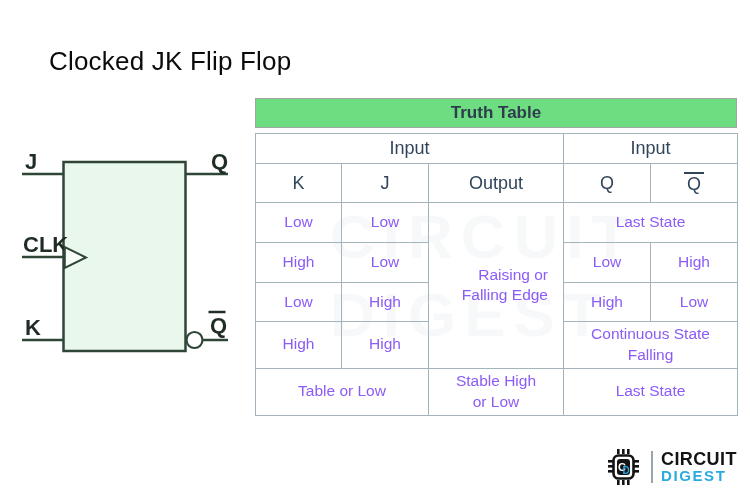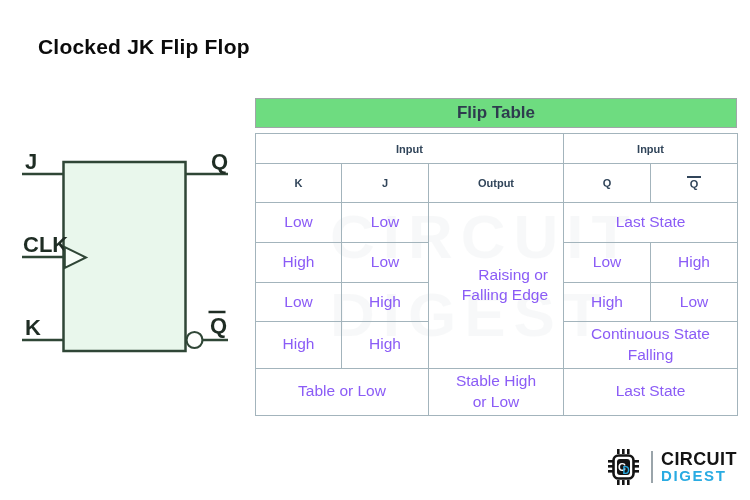--- a/index.html
+++ b/index.html
@@ -1,22 +1,22 @@
 <!DOCTYPE html>
 <html><head>
 <meta charset="utf-8">
 <style>
   html,body { margin:0; padding:0; background:#ffffff; }
   .canvas {
     position:relative; width:750px; height:500px; background:#ffffff;
     font-family:"Liberation Sans", sans-serif; overflow:hidden;
   }
   .page-title {
-    position:absolute; left:33px; top:30px; margin:5px;
-    font-size:21px; font-weight:bold; color:#0b0b0b; letter-spacing:0.2px;
+    position:absolute; left:33px; top:30px; margin:16px;
+    font-size:26px; font-weight:normal; color:#0b0b0b; letter-spacing:0.2px;
   }
 
   
   .watermark {
     position:absolute; left:330px; top:198px; z-index:0;
     font-weight:bold; font-size:62px; letter-spacing:8px;
     color:#7d8f96; opacity:0.05; line-height:1.25; pointer-events:none;
   }
 
   
@@ -32,21 +32,21 @@
   }
   .tt-gap { height:5px; }
   table.tt {
     border-collapse:collapse; table-layout:fixed; width:482px;
     border:1px solid #8e9ea6;
   }
   table.tt th, table.tt td {
     border:1px solid #a3b4bc; text-align:center; vertical-align:middle;
     padding:2px 4px; overflow:hidden;
   }
-  table.tt th { font-size:11px; font-weight:bold; color:#31455a; }
+  table.tt th { font-size:18px; font-weight:normal; color:#31455a; }
   table.tt td { font-size:15.5px; font-weight:normal; color:#8b5cf6; line-height:1.35; }
   tr.row-group { height:30px; }
   tr.row-head  { height:39px; }
   tr.row-1 { height:40px; }
   tr.row-2 { height:40px; }
   tr.row-3 { height:39px; }
   tr.row-4 { height:46px; }
   tr.row-5 { height:47px; }
   .overbar { display:inline-block; border-top:2.5px solid #31455a; padding:1px 3px 0 3px; line-height:1.05; }
   .w104 { display:inline-block; max-width:104px;text-align:right; }
@@ -87,21 +87,21 @@
     <line x1="22" y1="200" x2="63" y2="200" stroke="#2f4636" stroke-width="2.5"></line>
     <text x="25" y="195" class="ff-label">K</text>
 
     <circle cx="194.5" cy="200" r="8" fill="#fdfefd" stroke="#2f4636" stroke-width="2.2"></circle>
     <line x1="203" y1="200" x2="228" y2="200" stroke="#2f4636" stroke-width="2.5"></line>
     <text x="210" y="193" class="ff-label">Q</text>
     <line x1="208.5" y1="172" x2="225.5" y2="172" stroke="#1f2d24" stroke-width="2.5"></line>
   </svg>
 
   <div class="tt-wrap">
-    <div class="tt-title">Flip Table</div>
+    <div class="tt-title">Truth Table</div>
     <div class="tt-gap"></div>
     <table class="tt">
       <colgroup>
         <col style="width:86px">
           <col style="width:87px">
           <col style="width:135px">
           <col style="width:87px">
           <col style="width:87px">
       </colgroup>
       <tbody>

